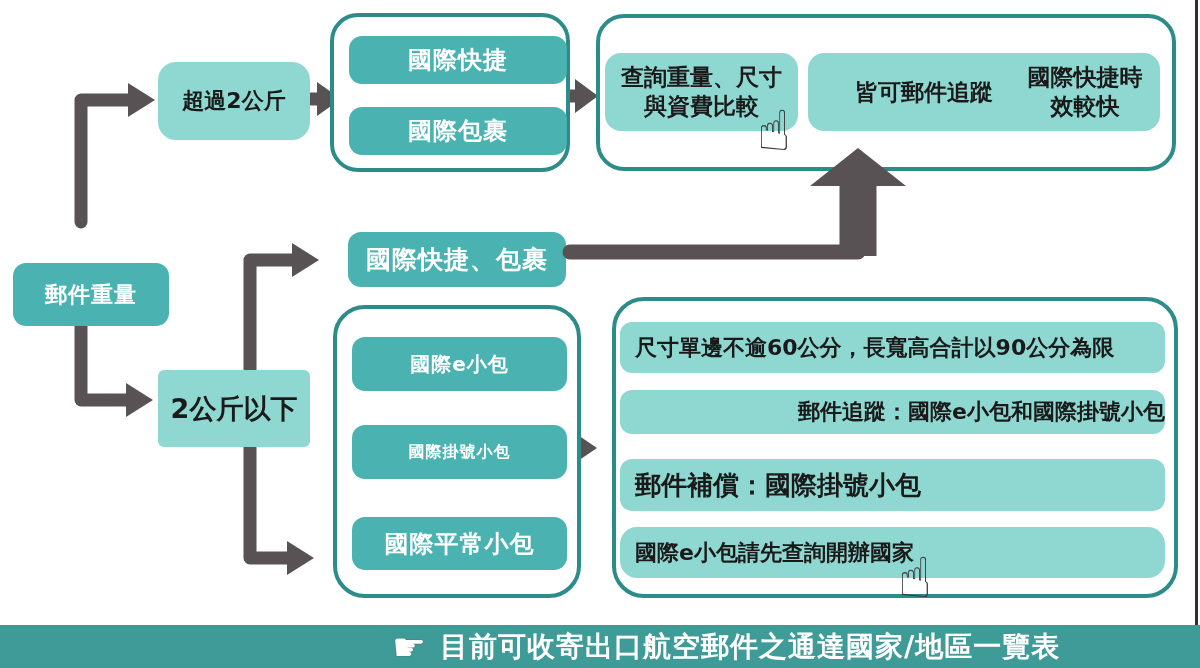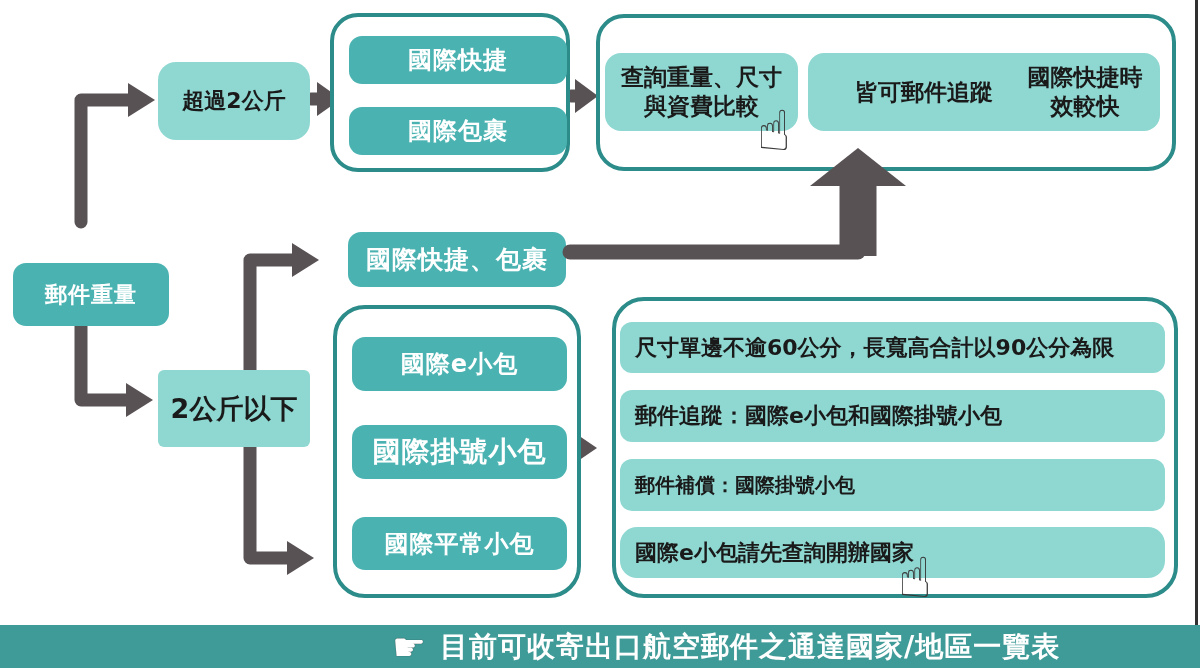--- a/index.html
+++ b/index.html
@@ -98,40 +98,40 @@
 
 <div class="abs pill-teal" style="left:348px;top:232px;width:218px;height:55px;font-size:25px;">
   <span>國際快捷、包裹</span>
 </div>
 
 <div class="abs box-light" style="left:158px;top:370px;width:152px;height:77px;font-size:27px;border-radius:6px;">
   <span>2公斤以下</span>
 </div>
 
 <div class="abs group" style="left:333px;top:305px;width:248px;height:293px;border-radius:32px;">
-  <div class="abs pill-teal" style="left:15px;top:28px;width:215px;height:54px;font-size:24px;">
+  <div class="abs pill-teal" style="left:15px;top:28px;width:215px;height:54px;font-size:20px;">
     <span>國際e小包</span>
   </div>
-  <div class="abs pill-teal" style="left:15px;top:116px;width:215px;height:54px;font-size:28px;">
+  <div class="abs pill-teal" style="left:15px;top:116px;width:215px;height:54px;font-size:16px;">
     <span>國際掛號小包</span>
   </div>
   <div class="abs pill-teal" style="left:15px;top:208px;width:215px;height:53px;font-size:24px;">
     <span>國際平常小包</span>
   </div>
 </div>
 
 <div class="abs group" style="left:612px;top:297px;width:566px;height:301px;border-radius:32px;"></div>
 
 <div class="abs bar" style="left:620px;top:322px;width:545px;height:51px;font-size:22px;">
   <span>尺寸單邊不逾60公分，長寬高合計以90公分為限</span>
 </div>
-<div class="abs bar" style="left:620px;top:390px;width:545px;height:52px;font-size:22px;">
+<div class="abs bar" style="left:620px;top:390px;width:545px;height:44px;font-size:22px;justify-content:flex-end;">
   <span>郵件追蹤：國際e小包和國際掛號小包</span>
 </div>
-<div class="abs bar" style="left:620px;top:459px;width:545px;height:52px;font-size:20px;">
+<div class="abs bar" style="left:620px;top:459px;width:545px;height:52px;font-size:26px;">
   <span>郵件補償：國際掛號小包</span>
 </div>
 <div class="abs bar" style="left:620px;top:527px;width:545px;height:51px;font-size:22px;border-radius:17px;">
   <span>國際e小包請先查詢開辦國家</span>
 </div>
 
 <div class="abs hand" style="left:757px;top:103px;font-size:56px;">
   <span>☝</span>
 </div>
 <div class="abs hand" style="left:898px;top:550px;font-size:56px;">

